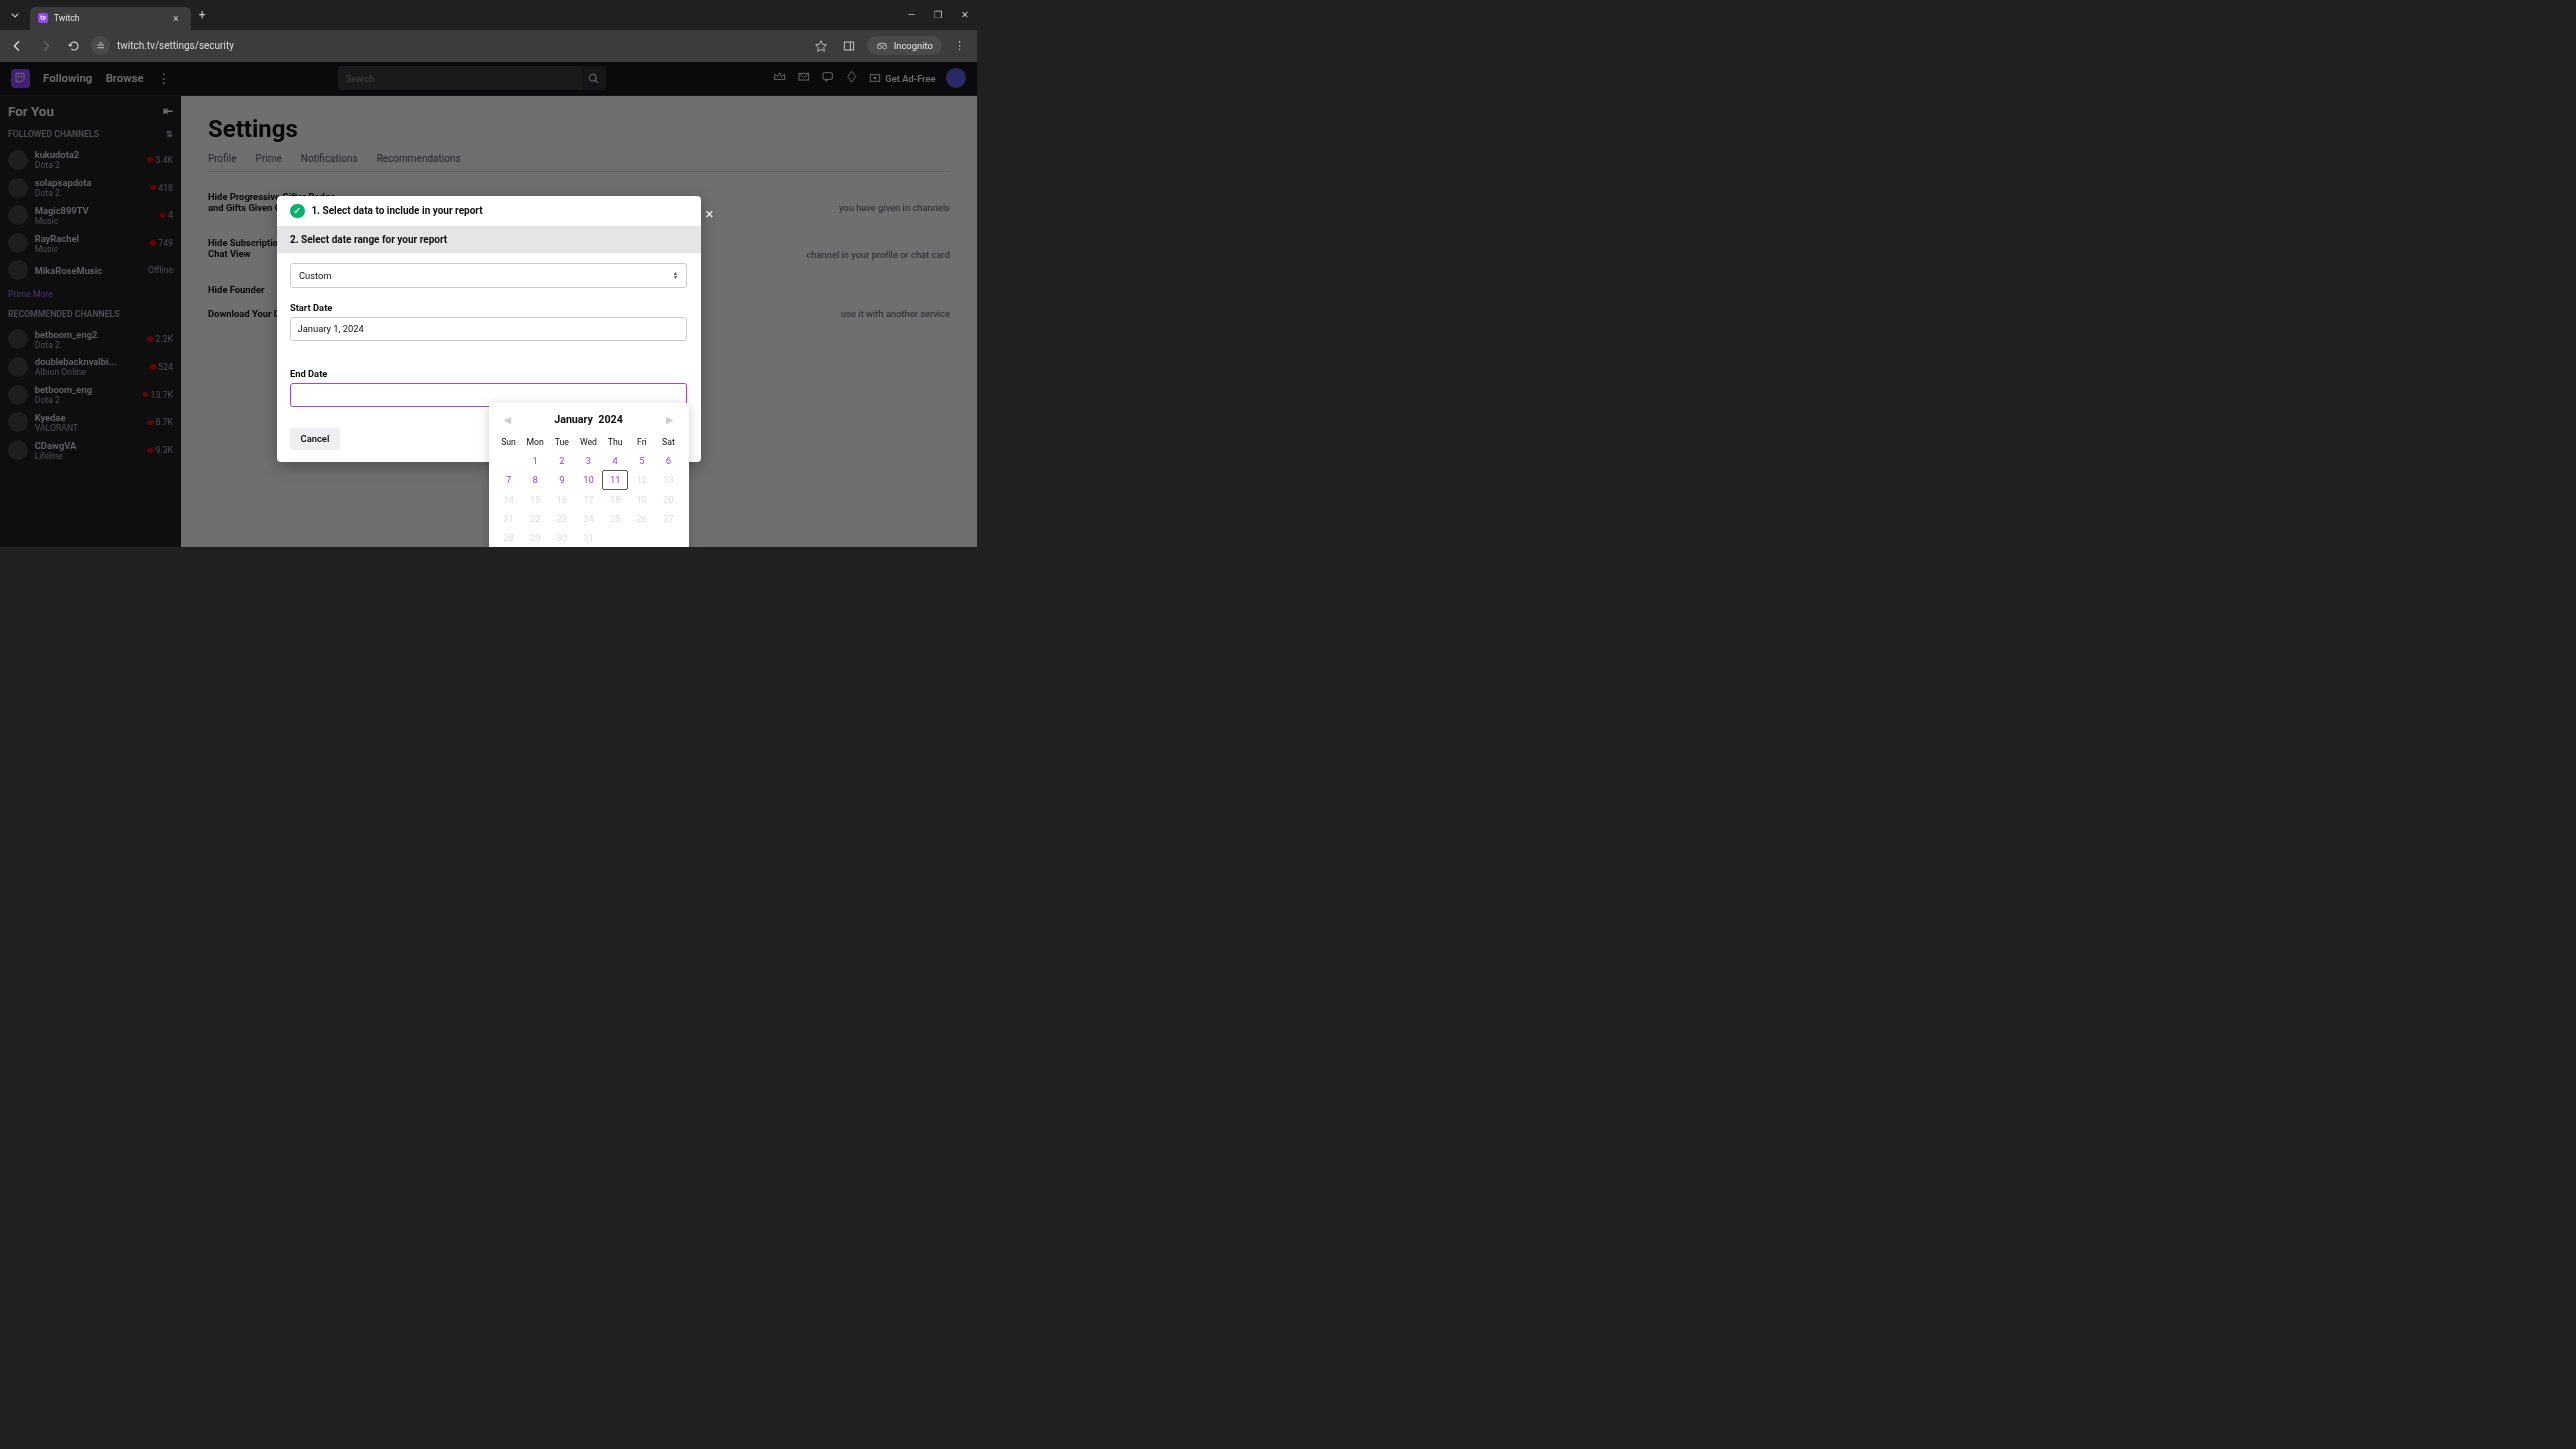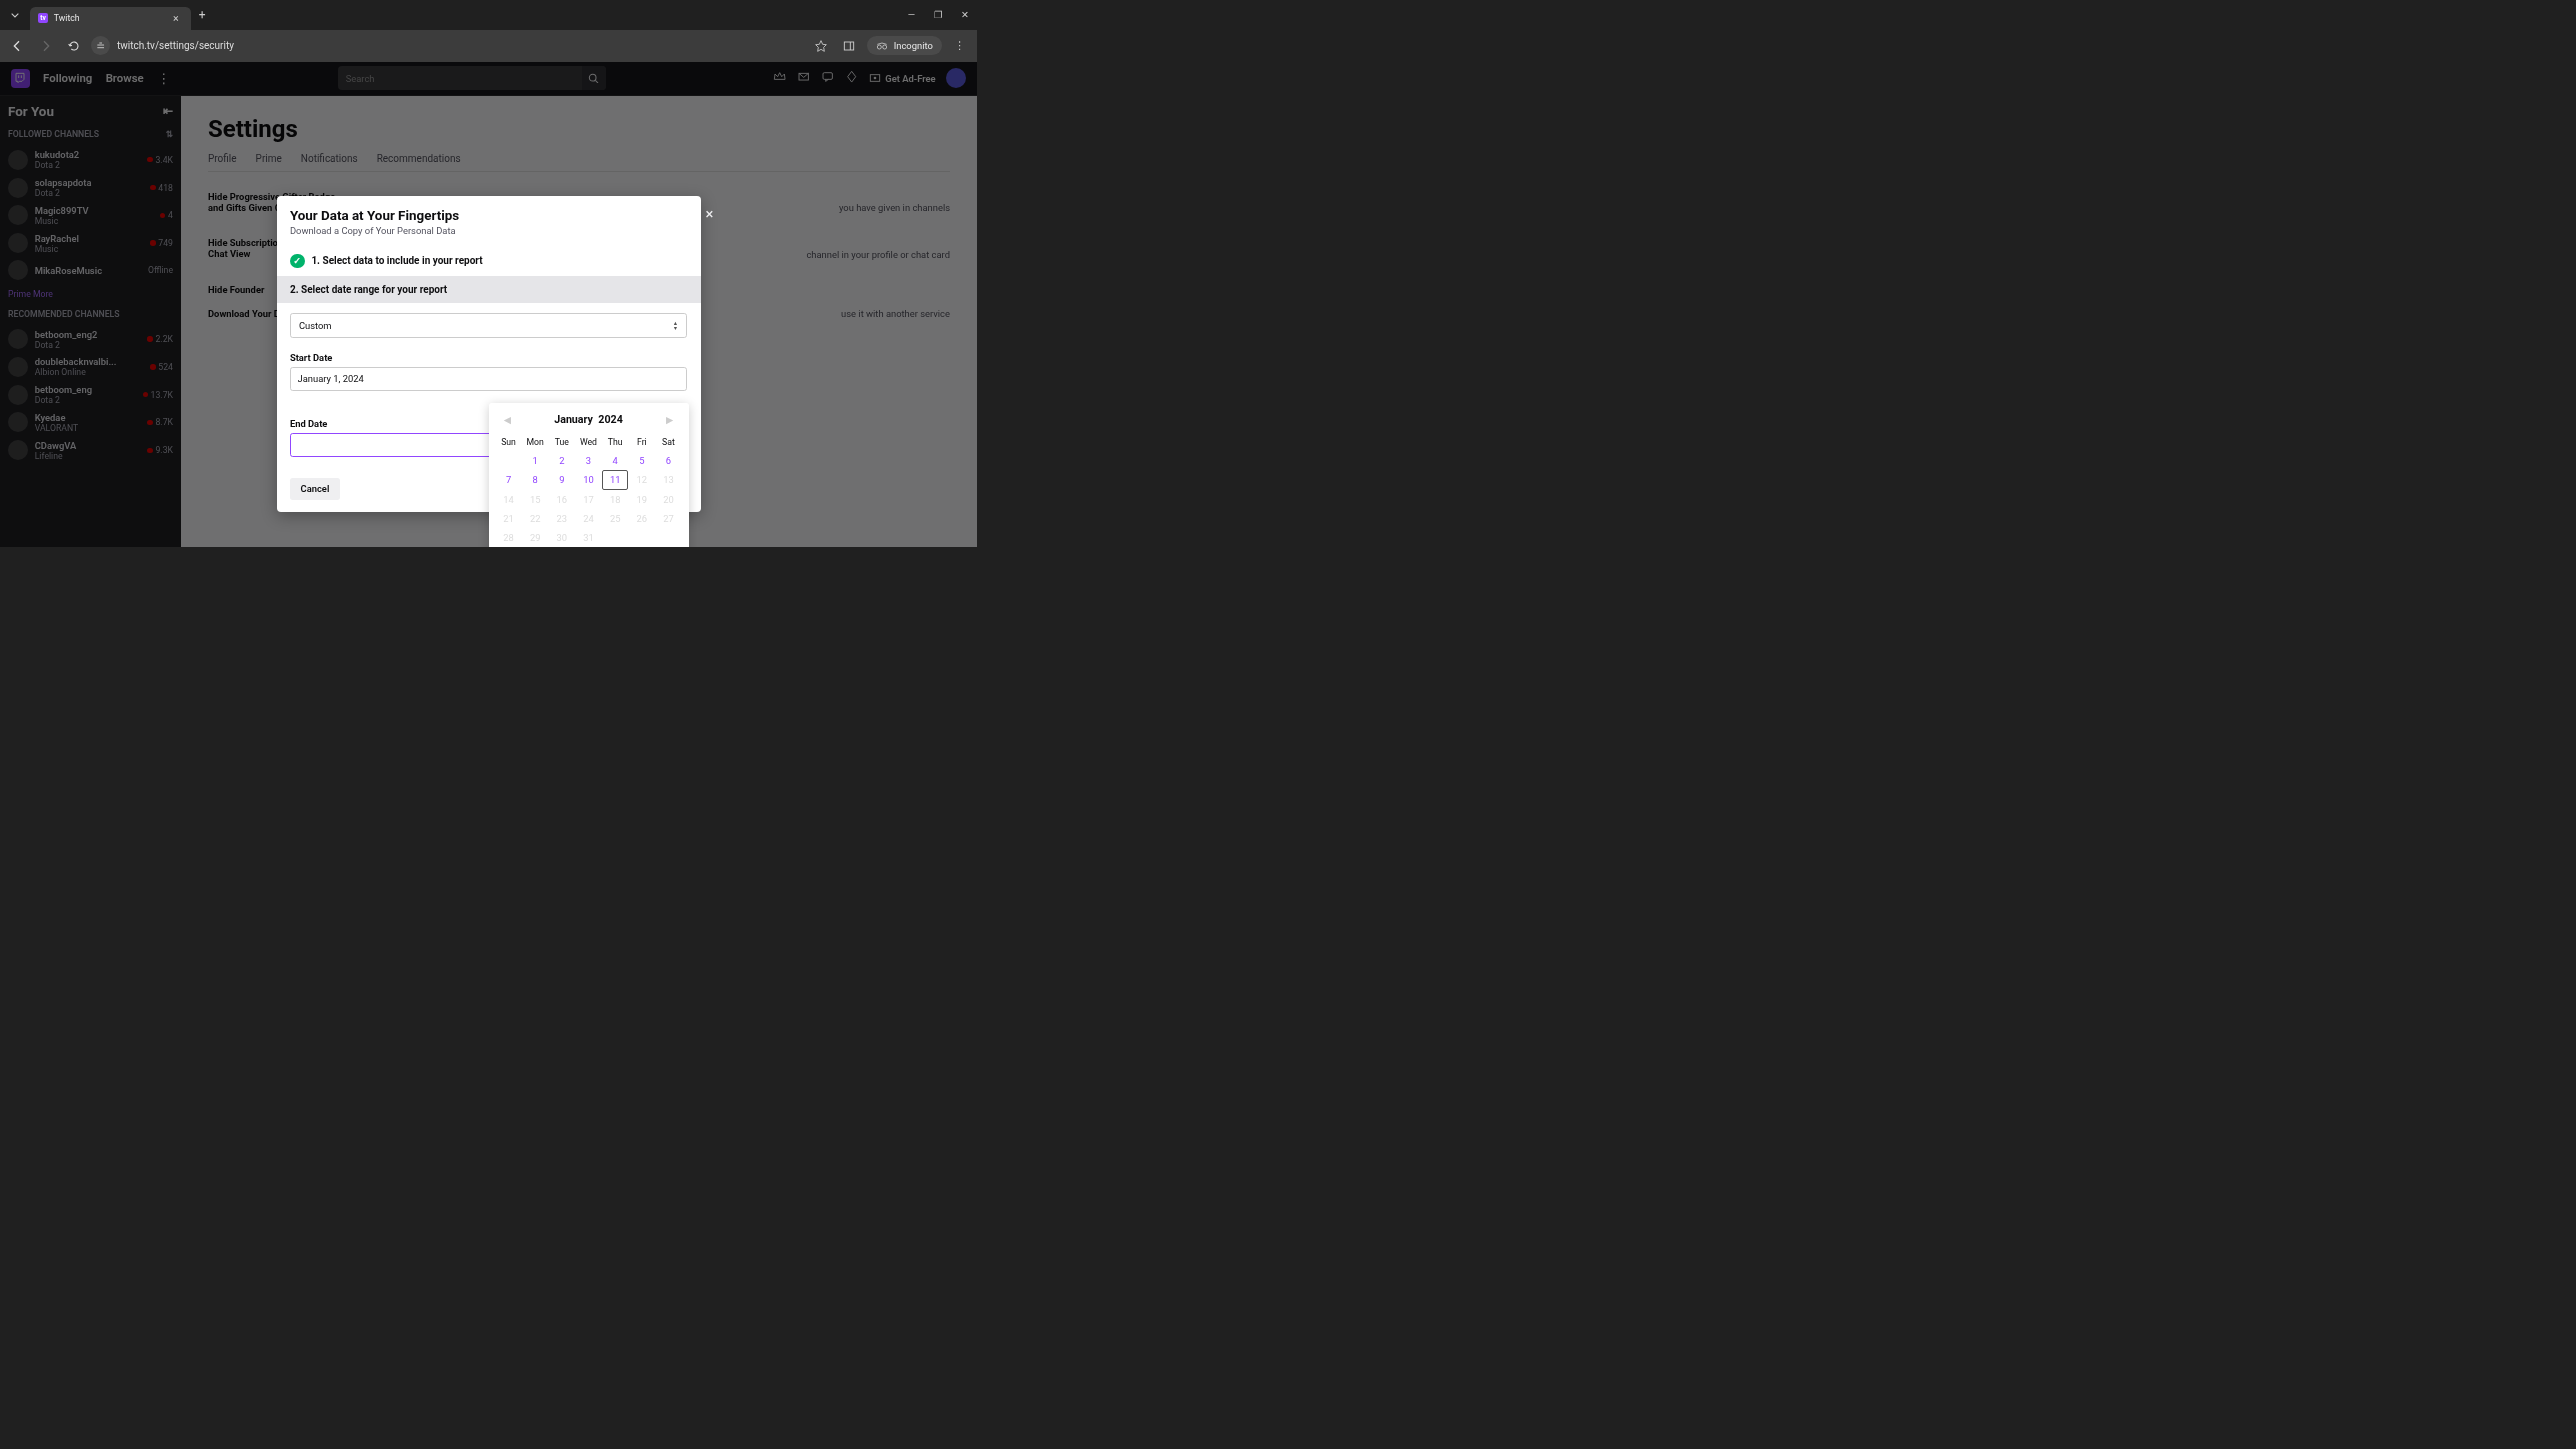--- a/index.html
+++ b/index.html
@@ -370,24 +370,20 @@
                  <div class="setting-desc" style="text-align:right;margin-top:-10.7px;">use it with another service</div>
           </div>
         </div>
     </div>
   </div>
 
   <div class="dim-overlay"></div>
 
   <div class="modal">
     <div class="modal-close">×</div>
-    <div class="modal-header">
-      <div class="modal-title">Your Data at Your Fingertips</div>
-      <div class="modal-subtitle">Download a Copy of Your Personal Data</div>
-    </div>
     <div class="step completed">
       <span class="step-check">✓</span>
       <span>1. Select data to include in your report</span>
     </div>
     <div class="step active">
       <span>2. Select date range for your report</span>
     </div>
     <div class="modal-body">
       <div class="custom-select">
         <span>Custom</span>

